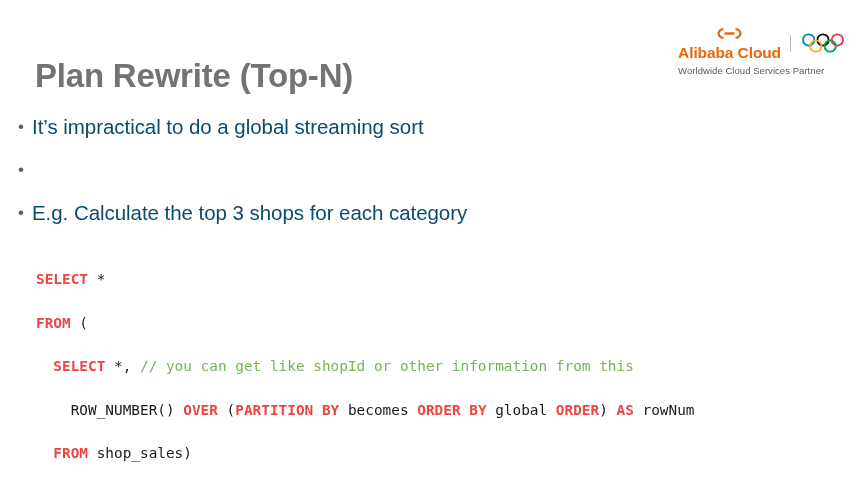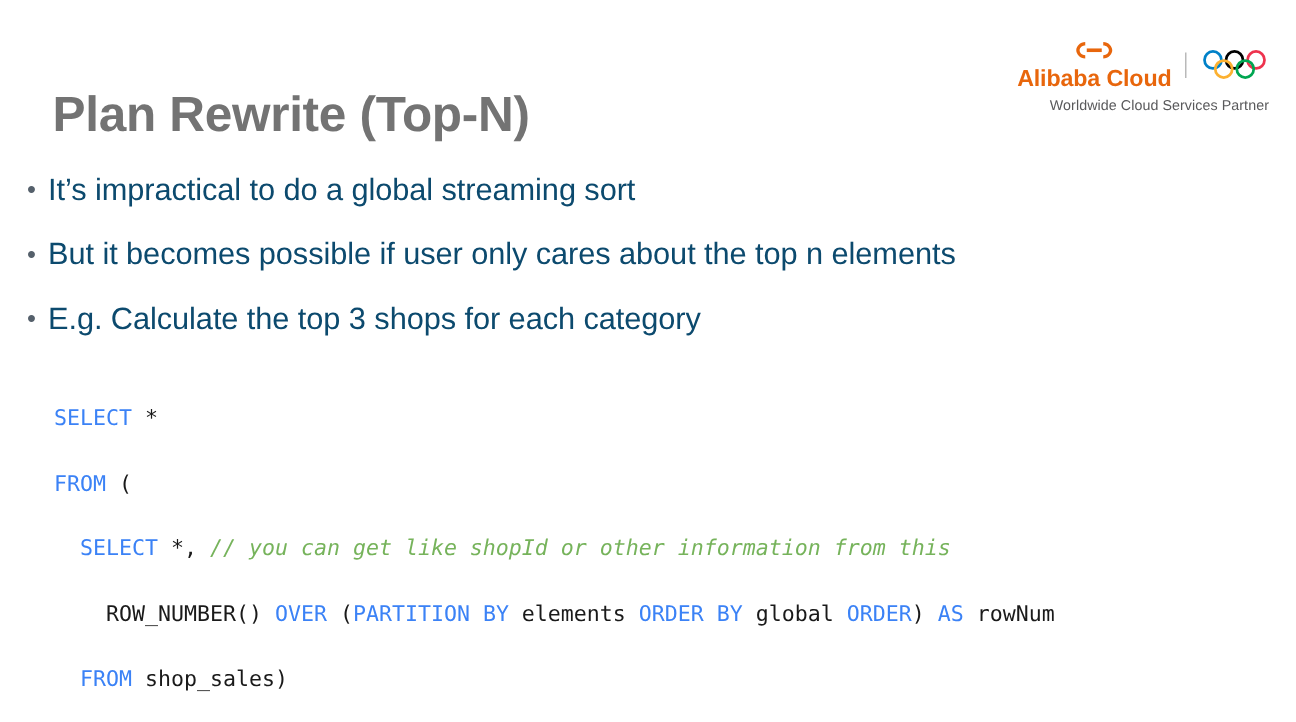--- a/index.html
+++ b/index.html
@@ -57,21 +57,21 @@
     width: 46px;
     height: 20px;
     flex: none;
   }
   .brand-tagline {
     margin-top: 4px;
     font-size: 9.5px;
     color: #59595b;
     letter-spacing: 0.05px;
     white-space: nowrap;
-    text-align: right;
+    text-align: left;
   }
 
   
   .slide-title {
     position: absolute;
     top: 36px;
     left: 22px;
     font-size: 33px;
     color: #737373;
     letter-spacing: -0.2px;
@@ -112,22 +112,22 @@
     position: absolute;
     top: 255px;
     left: 36px;
     font-family: "DejaVu Sans Mono", "Liberation Mono", monospace;
     font-size: 14.4px;
     line-height: 21.7px;
     white-space: pre;
     color: #1a1a1a;
   }
   .code-line { display: block; }
-  .kw   { color: #3b82f6; }
-  .cmt  { color: #76b35b; font-style: italic; }
+  .kw   { color: #ef4444; font-weight: bold; }
+  .cmt  { color: #76b35b; }
   .pln  { color: #1a1a1a; }
 </style>
 </head>
 <body>
 
 <div class="brand">
   <div class="brand-row">
     <div class="brand-mark">
       <svg class="ali-glyph" viewBox="0 0 50 30">
         <path d="M13 4 C6 4 1 10 1 15 C1 20 6 26 13 26 L13 21.5 C8.5 21.5 5.5 18.5 5.5 15 C5.5 11.5 8.5 8.5 13 8.5 Z" fill="#E8660C"></path>
@@ -152,26 +152,25 @@
 
 <h1 class="slide-title">Plan Rewrite (Top-N)</h1>
 
 <div class="bullets">
   <div class="bullet">
     <span class="bullet-dot">•</span>
     <span class="bullet-text">It’s impractical to do a global streaming sort</span>
   </div>
   <div class="bullet">
     <span class="bullet-dot">•</span>
-    <span class="bullet-text">But it becomes possible if user only cares about the top n elements</span>
   </div>
   <div class="bullet">
     <span class="bullet-dot">•</span>
     <span class="bullet-text">E.g. Calculate the top 3 shops for each category</span>
   </div>
 </div>
 
 <pre class="code-block"><span class="code-line"><span class="kw">SELECT</span><span class="pln"> *</span></span>
 <span class="code-line"><span class="kw">FROM</span><span class="pln"> (</span></span>
 <span class="code-line"><span class="pln">  </span><span class="kw">SELECT</span><span class="pln"> *, </span><span class="cmt">// you can get like shopId or other information from this</span></span>
-<span class="code-line"><span class="pln">    ROW_NUMBER() </span><span class="kw">OVER</span><span class="pln"> (</span><span class="kw">PARTITION BY</span><span class="pln"> elements </span><span class="kw">ORDER BY</span><span class="pln"> global </span><span class="kw">ORDER</span><span class="pln">) </span><span class="kw">AS</span><span class="pln"> rowNum</span></span>
+<span class="code-line"><span class="pln">    ROW_NUMBER() </span><span class="kw">OVER</span><span class="pln"> (</span><span class="kw">PARTITION BY</span><span class="pln"> becomes </span><span class="kw">ORDER BY</span><span class="pln"> global </span><span class="kw">ORDER</span><span class="pln">) </span><span class="kw">AS</span><span class="pln"> rowNum</span></span>
 <span class="code-line"><span class="pln">  </span><span class="kw">FROM</span><span class="pln"> shop_sales)</span></span>
 </pre>
 
 </body></html>

